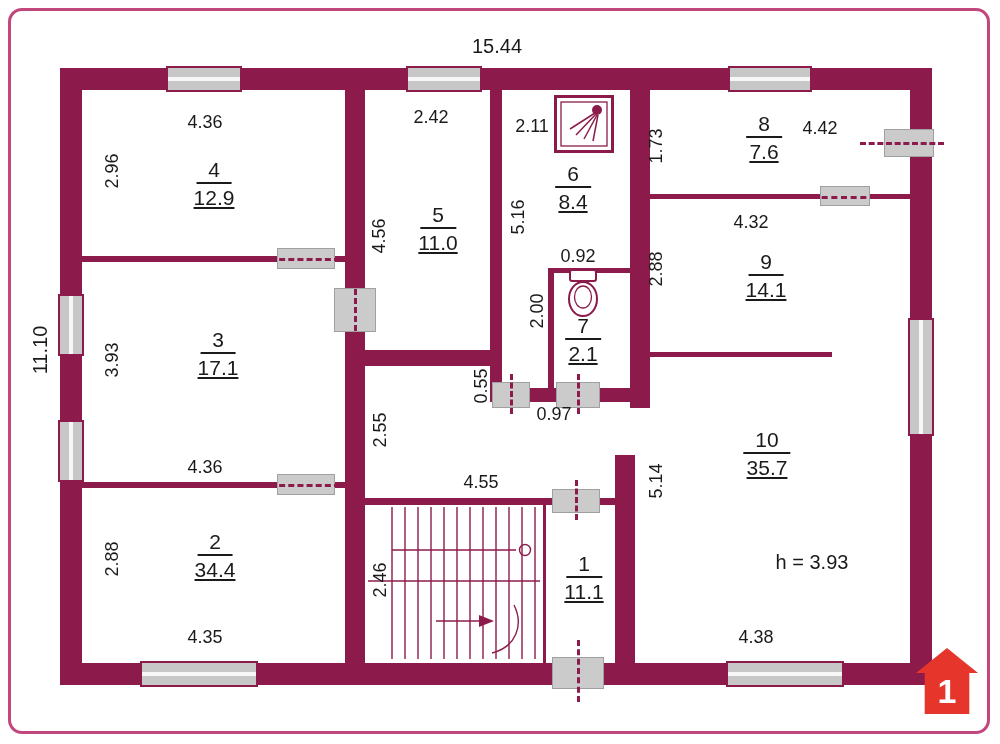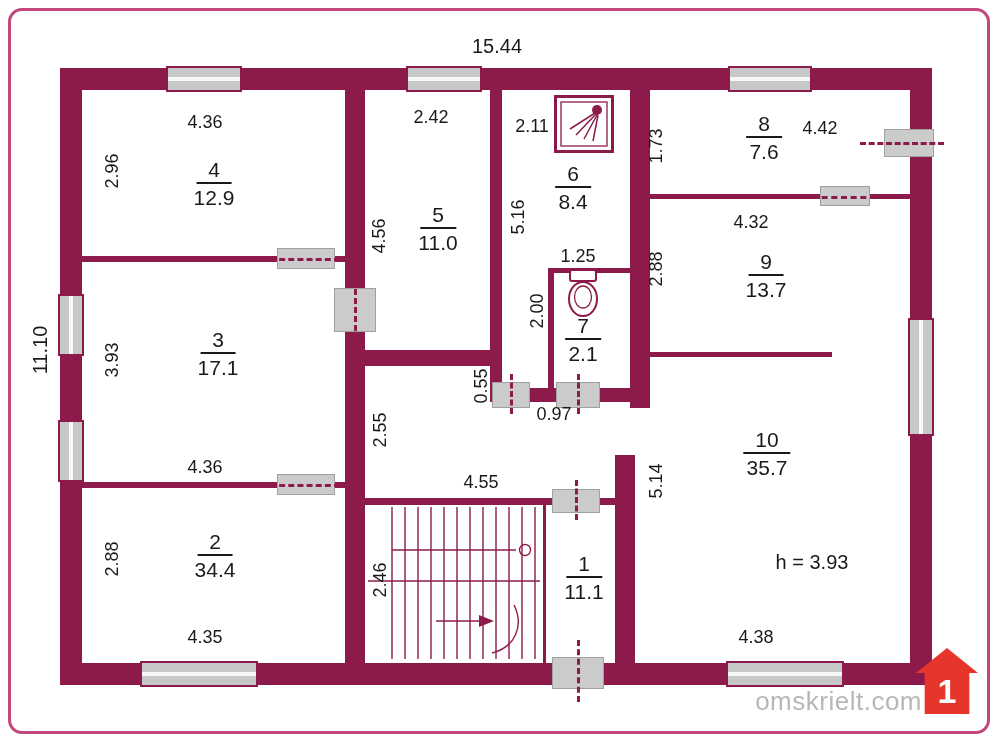--- a/index.html
+++ b/index.html
@@ -22,21 +22,21 @@
   .dash-h { position:absolute; height:0; border-top:3px dashed #8c1b4b; }
   .dash-v { position:absolute; width:0; border-left:3px dashed #8c1b4b; }
 
   .dim { position:absolute; transform:translate(-50%,-50%); font-size:18px; white-space:nowrap; }
   .dim.v { transform:translate(-50%,-50%) rotate(-90deg); }
   .dim.big { font-size:20px; }
 
   .room-label { position:absolute; transform:translateX(-50%); display:flex; flex-direction:column;
                 align-items:center; font-size:21px; line-height:1.1; }
   .room-label .rn { border-bottom:2px solid #1a1a1a; padding:0 12px 1px; }
-  .room-label .ra { padding-top:2px; }
+  .room-label .ra { padding-top:2px;text-decoration:underline; }
 
   .icon { position:absolute; }
 
   .watermark { position:absolute; left:660px; top:686px; width:262px; text-align:right;
                font-size:26px; color:#b7b7b7; letter-spacing:.5px; }
   .house { position:absolute; left:916px; top:648px; width:62px; height:66px; background:#e6352b;
            clip-path:polygon(50% 0,100% 38%,86% 38%,86% 100%,14% 100%,14% 38%,0 38%);
            display:flex; align-items:flex-end; justify-content:center;
            color:#fff; font-weight:bold; font-size:34px; padding-bottom:3px; }
 </style>
@@ -149,21 +149,21 @@
 
   <span class="dim" style="left:205px;top:122px">4.36</span>
   <span class="dim v" style="left:112px;top:171px">2.96</span>
 
   <span class="dim" style="left:431px;top:117px">2.42</span>
   <span class="dim v" style="left:379px;top:236px">4.56</span>
 
   <span class="dim" style="left:532px;top:126px">2.11</span>
   <span class="dim v" style="left:518px;top:217px">5.16</span>
 
-  <span class="dim" style="left:578px;top:256px">1.25</span>
+  <span class="dim" style="left:578px;top:256px">0.92</span>
   <span class="dim v" style="left:537px;top:311px">2.00</span>
   <span class="dim v" style="left:481px;top:386px">0.55</span>
   <span class="dim" style="left:554px;top:414px">0.97</span>
 
   <span class="dim" style="left:820px;top:128px">4.42</span>
   <span class="dim v" style="left:656px;top:146px">1.73</span>
 
   <span class="dim" style="left:751px;top:222px">4.32</span>
   <span class="dim v" style="left:656px;top:269px">2.88</span>
 
@@ -197,37 +197,36 @@
   <div class="room-label" style="left:583px;top:314px">
     <span class="rn">7</span>
     <span class="ra">2.1</span>
   </div>
   <div class="room-label" style="left:764px;top:112px">
     <span class="rn">8</span>
     <span class="ra">7.6</span>
   </div>
   <div class="room-label" style="left:766px;top:250px">
     <span class="rn">9</span>
-    <span class="ra">13.7</span>
+    <span class="ra">14.1</span>
   </div>
   <div class="room-label" style="left:218px;top:328px">
     <span class="rn">3</span>
     <span class="ra">17.1</span>
   </div>
   <div class="room-label" style="left:767px;top:428px">
     <span class="rn">10</span>
     <span class="ra">35.7</span>
   </div>
   <div class="room-label" style="left:215px;top:530px">
     <span class="rn">2</span>
     <span class="ra">34.4</span>
   </div>
   <div class="room-label" style="left:584px;top:552px">
     <span class="rn">1</span>
     <span class="ra">11.1</span>
   </div>
 
-  <div class="watermark">omskrielt.com</div>
   <div class="house">
     <span>1</span>
   </div>
 
 </div>
 
 </body></html>

